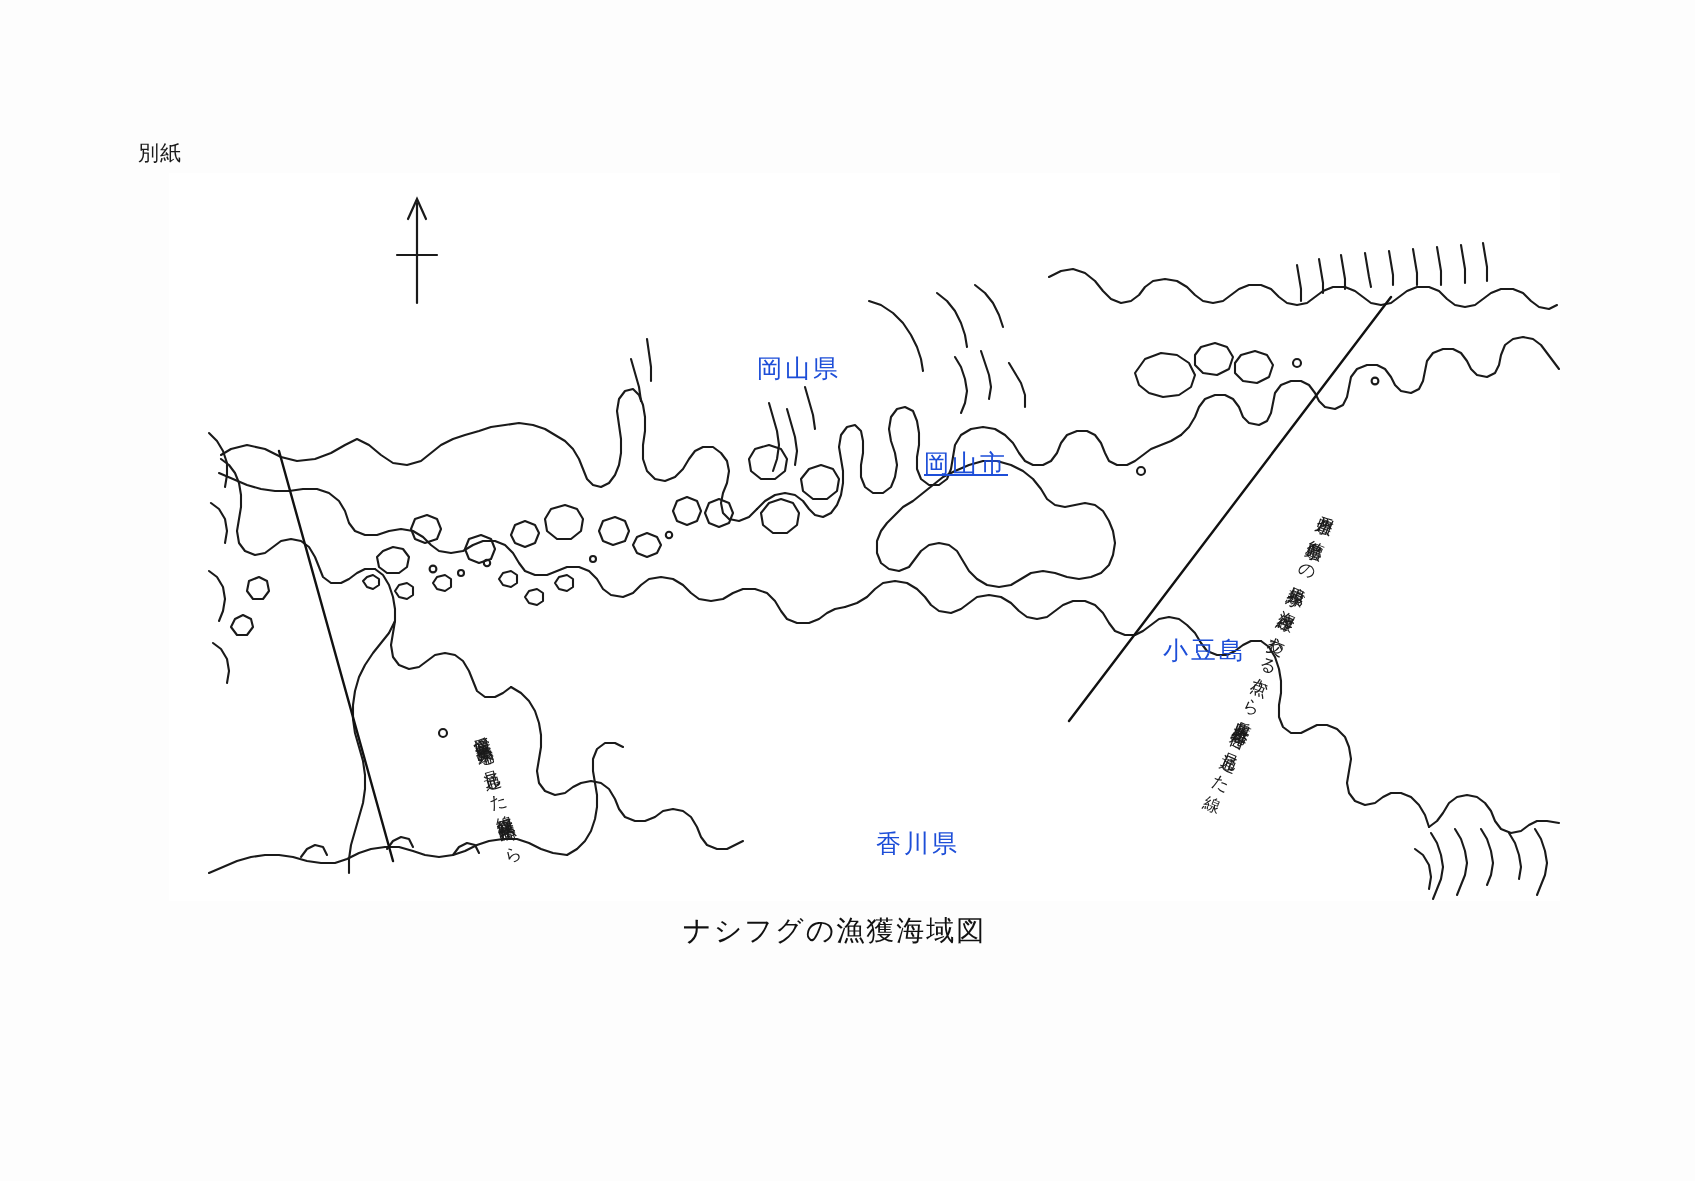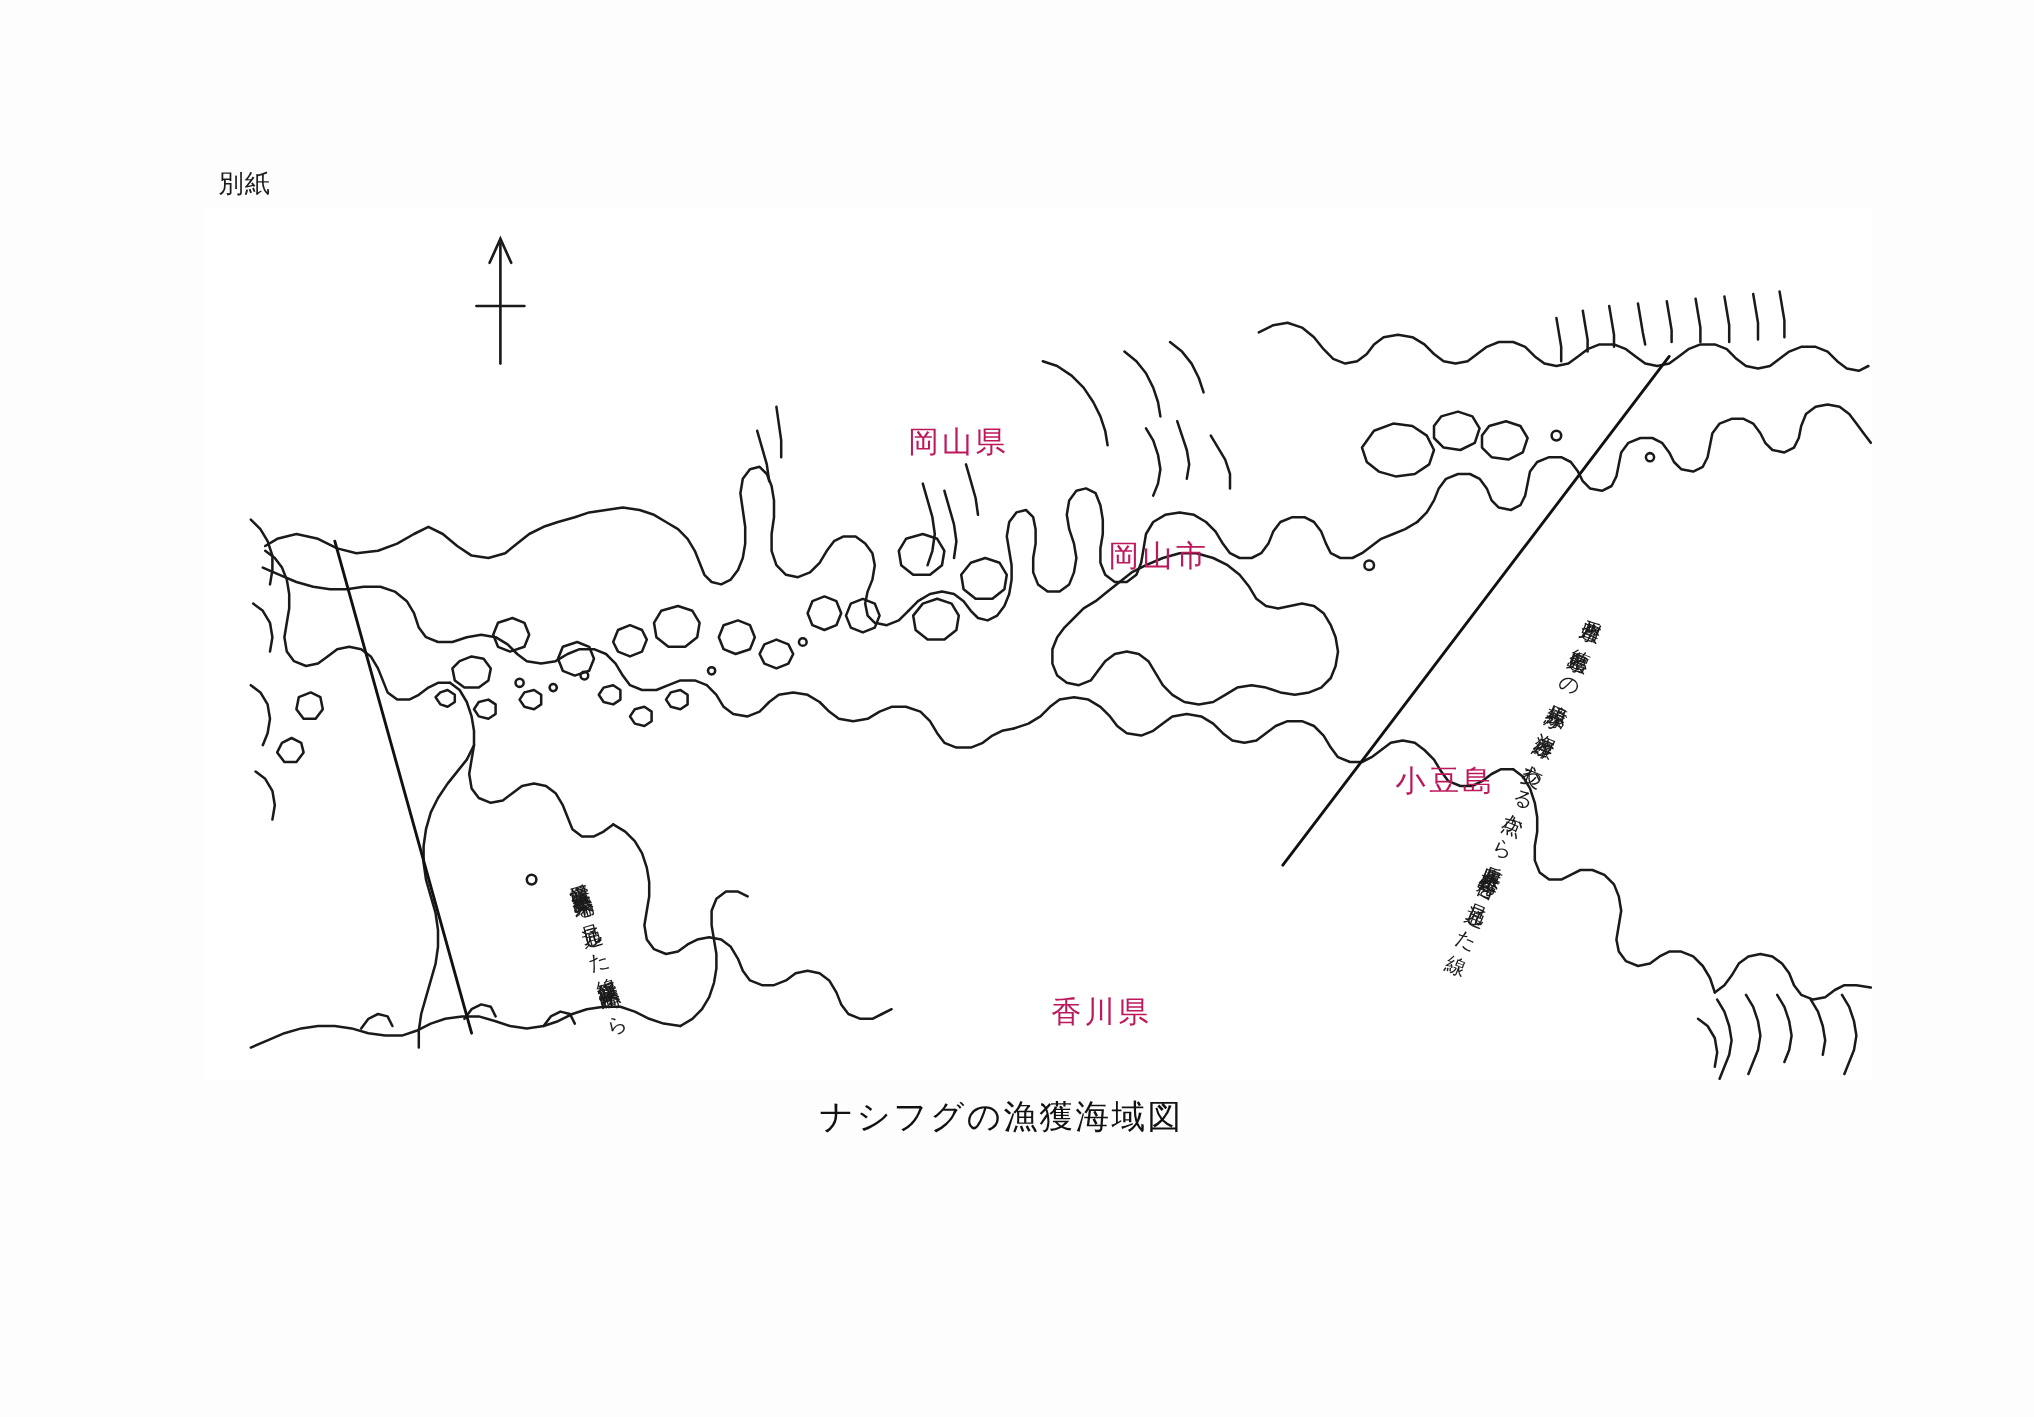--- a/index.html
+++ b/index.html
@@ -26,21 +26,20 @@
   
   #besshi {
     position: absolute;
     left: 138px;
     top: 140px;
     font-size: 21px;
     line-height: 26px;
     letter-spacing: 1px;
     color: #1a1a1a;
     white-space: nowrap;
-    margin-left: 44px;
   }
 
   
   #map-frame {
     position: absolute;
     left: 169px;
     top: 173px;
     width: 1391px;
     height: 728px;
     background: #ffffff;
@@ -54,25 +53,25 @@
     height: 728px;
     display: block;
   }
 
   
   .map-label {
     position: absolute;
     font-size: 25px;
     line-height: 28px;
     letter-spacing: 3px;
-    color: #be185d;
+    color: #1d4ed8;
     white-space: nowrap;
   }
   #label-okayama-ken { left: 588px; top: 182px; }
-  #label-okayama-shi { left: 755px; top: 277px; }
+  #label-okayama-shi { left: 755px; top: 277px; text-decoration: underline; }
   #label-shodoshima  { left: 994px; top: 464px; }
   #label-kagawa-ken  { left: 707px; top: 657px; }
 
   
   .vlabel {
     position: absolute;
     writing-mode: vertical-rl;
     text-orientation: upright;
     font-size: 17px;
     line-height: 22px;

